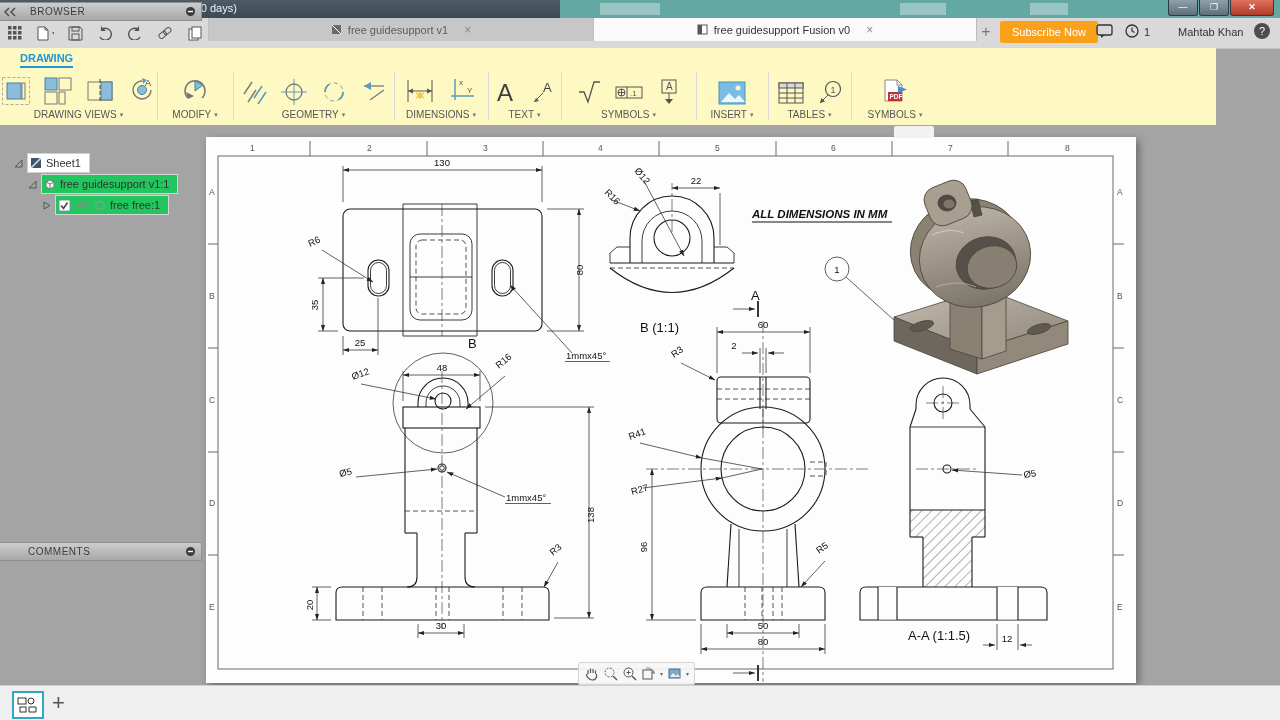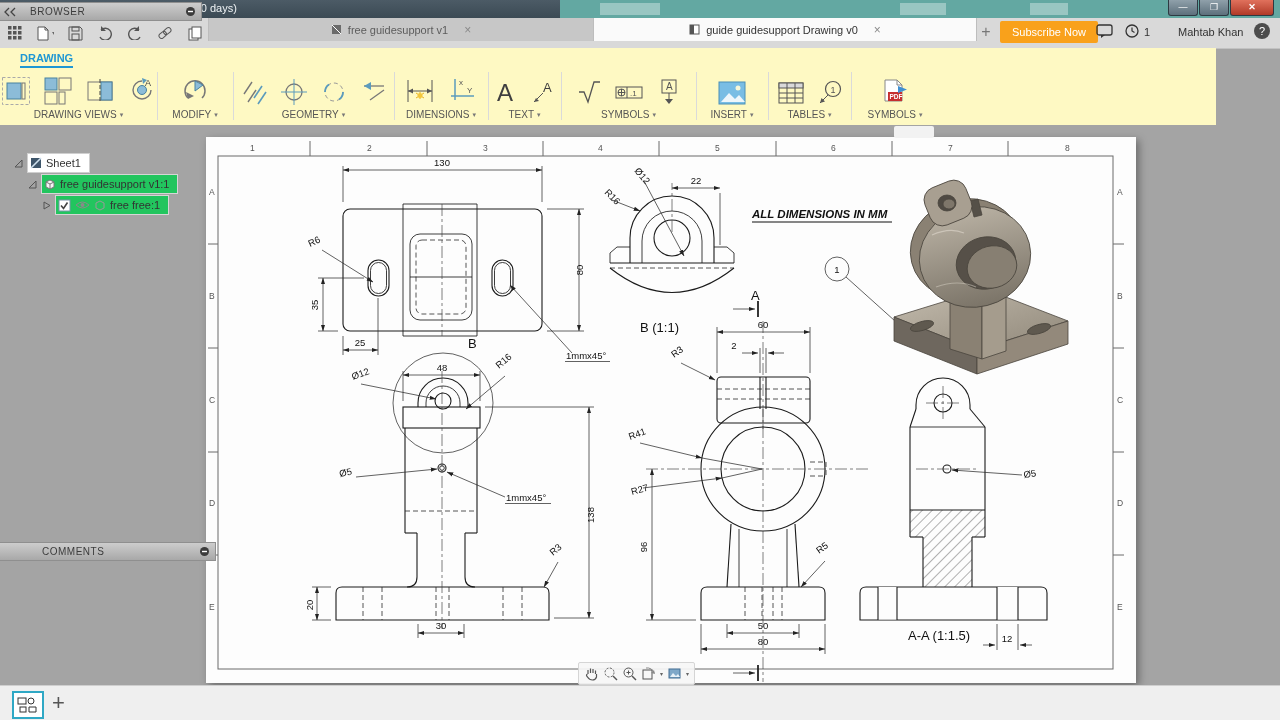--- a/index.html
+++ b/index.html
@@ -59,21 +59,21 @@
   .navbar{position:absolute;left:578px;top:537px;height:21px;display:flex;align-items:center;
     gap:4px;background:rgba(246,246,246,.92);border:1px solid #d5d5d5;border-radius:2px;padding:0 5px;}
   .nv{display:inline-flex;align-items:center;}
   .nvcrt{font-size:6px;color:#666;}
   
   .phead{position:absolute;left:0;width:201px;height:17px;
     background:linear-gradient(#cdcdcd,#a8a8a8);border:1px solid #8f8f8f;border-left:none;
     font-size:10px;color:#3c3c3c;letter-spacing:.5px;display:flex;align-items:center;gap:6px;}
   .phead .ptitle{flex:1;margin-left:8px;}
   .browser-head{top:2px;}
-  .comments-head{top:542px;padding-left:14px;}
+  .comments-head{top:542px;}
   .trow{position:absolute;height:30px;display:flex;align-items:center;gap:4px;font-size:11px;color:#333;}
   .chip{display:flex;align-items:center;gap:4px;height:18px;padding:0 8px 0 2px;}
   .chip.w{background:#fff;border:1px solid #cfcfcf;}
   .chip.g{background:#22c55e;border:1px solid #d6d6d6;text-align:right;}
   
   .taskbar{position:absolute;left:0;top:685px;width:1280px;height:35px;background:#efefef;
     border-top:1px solid #cfcfcf;}
   .thumb{position:absolute;left:12px;top:5px;width:28px;height:24px;background:#fff;
     border:2px solid #2fa8c5;display:flex;align-items:center;justify-content:center;}
   .addsheet{position:absolute;left:52px;top:4px;font-size:22px;color:#555;}
@@ -173,21 +173,21 @@
           <path d="M1,1 l9,9" stroke="#fff"></path>
         </svg>
       <span>free guidesupport v1</span>
       <span class="tclose">×</span>
     </div>
     <div class="tab tab2">
       <svg width="11" height="11">
           <rect x="1" y="1" width="9" height="9" fill="#fff" stroke="#555"></rect>
           <rect x="1" y="1" width="4" height="9" fill="#555"></rect>
         </svg>
-      <span>guide guidesupport Drawing v0</span>
+      <span>free guidesupport Fusion v0</span>
       <span class="tclose">×</span>
     </div>
     <div class="newtab">+</div>
     <div class="subscribe">Subscribe Now</div>
     <span class="bubble">
       <svg width="17" height="15">
           <rect x="1" y="1" width="15" height="10" rx="2" fill="none" stroke="#333" stroke-width="1.3"></rect>
           <path d="M5,11 l0,3 4,-3" fill="#333"></path>
         </svg></span>
     <div class="clockbox">

